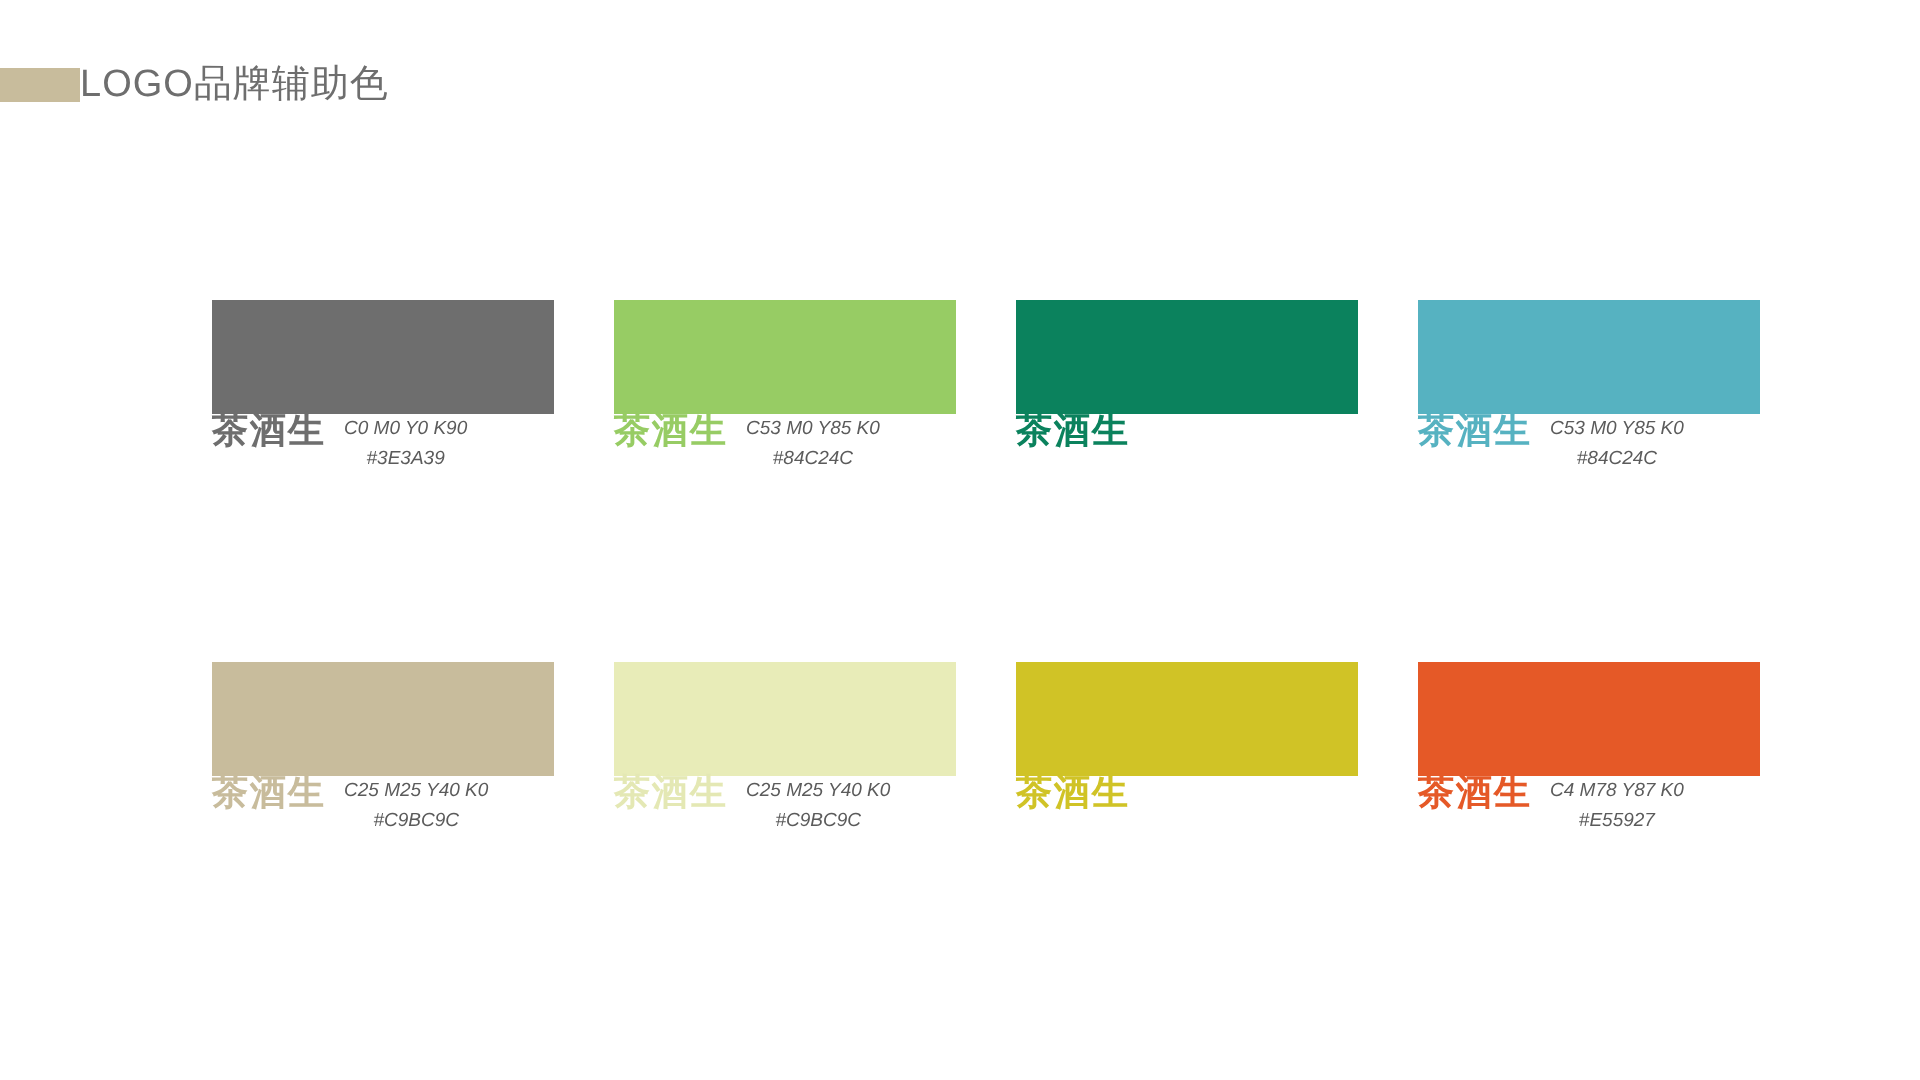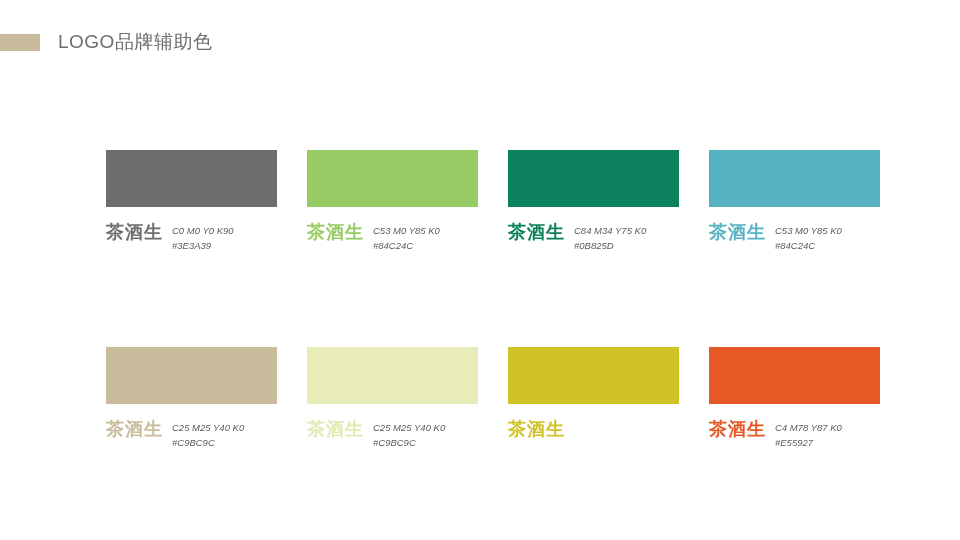--- a/index.html
+++ b/index.html
@@ -26,21 +26,20 @@
     align-items: center;
   }
   .header-bar {
     width: 40px;
     height: 17px;
     background: #C8BC9C;
     margin-left: 0px;
     flex: 0 0 auto;
   }
   .header-title {
-    margin-left: 18px;
     font-size: 19px;
     letter-spacing: 0.5px;
     color: #6E6E6E;
     font-weight: 400;
     white-space: nowrap;
   }
 
   
   .palette {
     position: absolute;
@@ -54,23 +53,23 @@
   }
   .swatch-cell {
     width: 171px;
   }
   .swatch {
     width: 171px;
     height: 57px;
     display: block;
   }
   .swatch-info {
-    margin-top: 16px;
     display: flex;
     align-items: flex-start;
+    text-align: center;
   }
   .logo-mark {
     font-size: 18px;
     line-height: 1.05;
     font-weight: 700;
     white-space: nowrap;
     letter-spacing: 1px;
     font-family: "DejaVu Sans", "Liberation Sans", sans-serif;
     flex: 0 0 auto;
   }
@@ -115,24 +114,20 @@
         <span class="code-cmyk">C53 M0 Y85 K0</span>
         <span class="code-hex">#84C24C</span>
       </div>
     </div>
   </div>
 
   <div class="swatch-cell">
     <div class="swatch" style="background: rgb(11, 130, 93);"></div>
     <div class="swatch-info">
       <div class="logo-mark" style="color: rgb(11, 130, 93);">茶酒生</div>
-      <div class="code-block">
-        <span class="code-cmyk">C84 M34 Y75 K0</span>
-        <span class="code-hex">#0B825D</span>
-      </div>
     </div>
   </div>
 
   <div class="swatch-cell">
     <div class="swatch" style="background: rgb(86, 178, 193);"></div>
     <div class="swatch-info">
       <div class="logo-mark" style="color: rgb(86, 178, 193);">茶酒生</div>
       <div class="code-block">
         <span class="code-cmyk">C53 M0 Y85 K0</span>
         <span class="code-hex">#84C24C</span>

